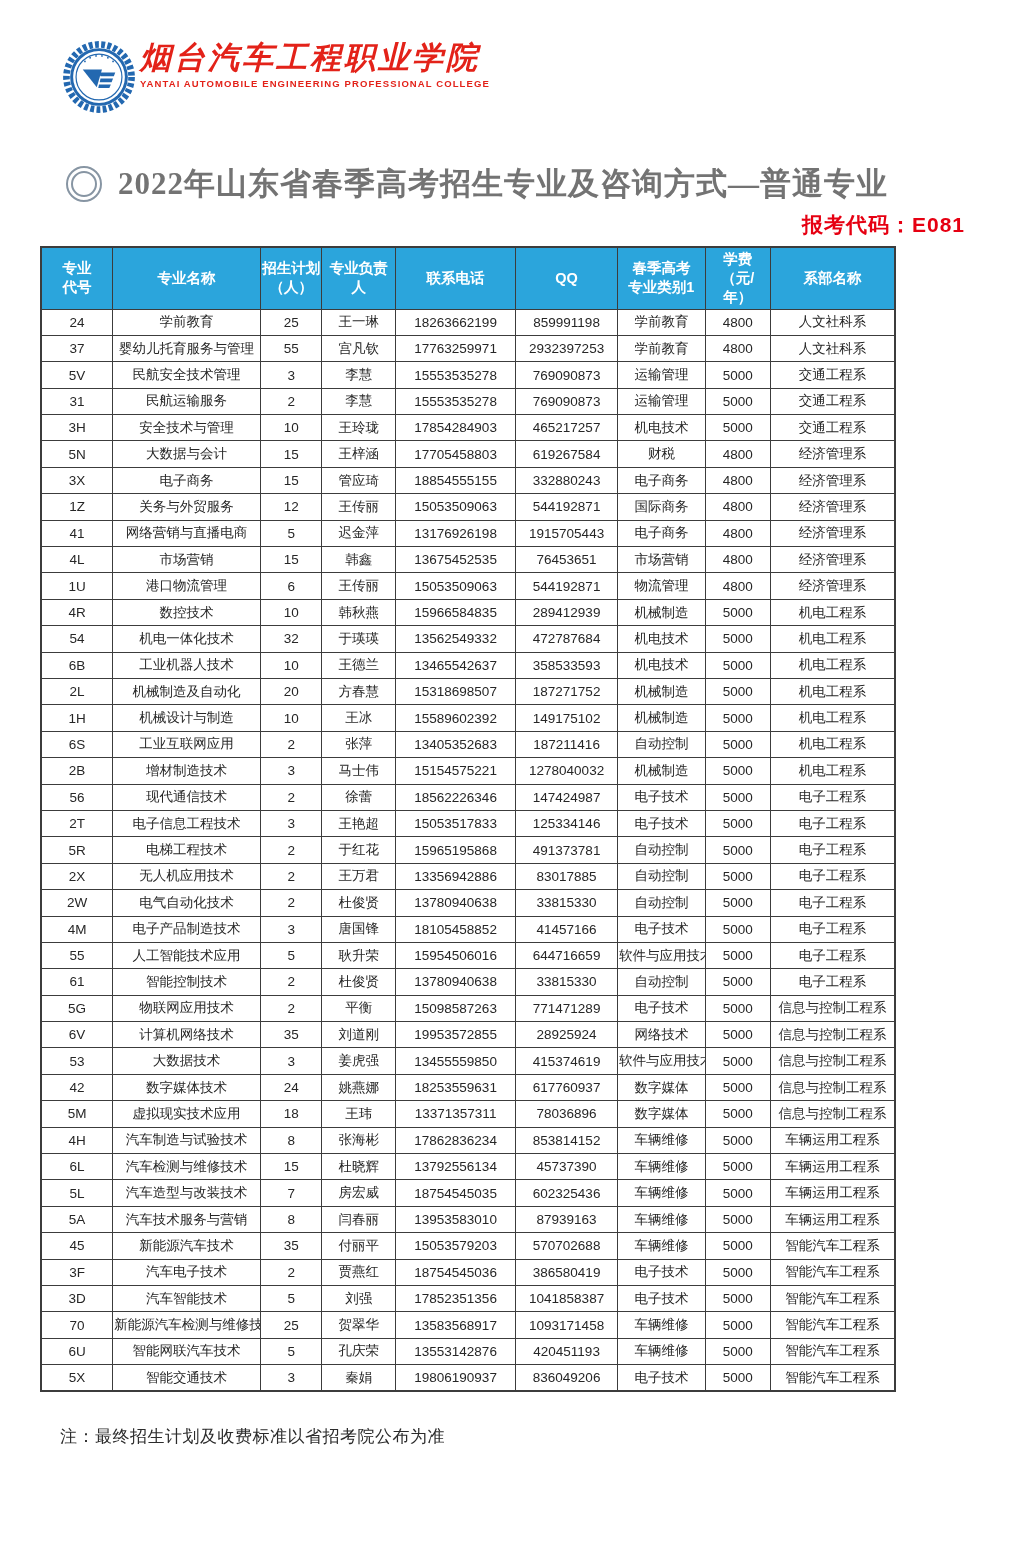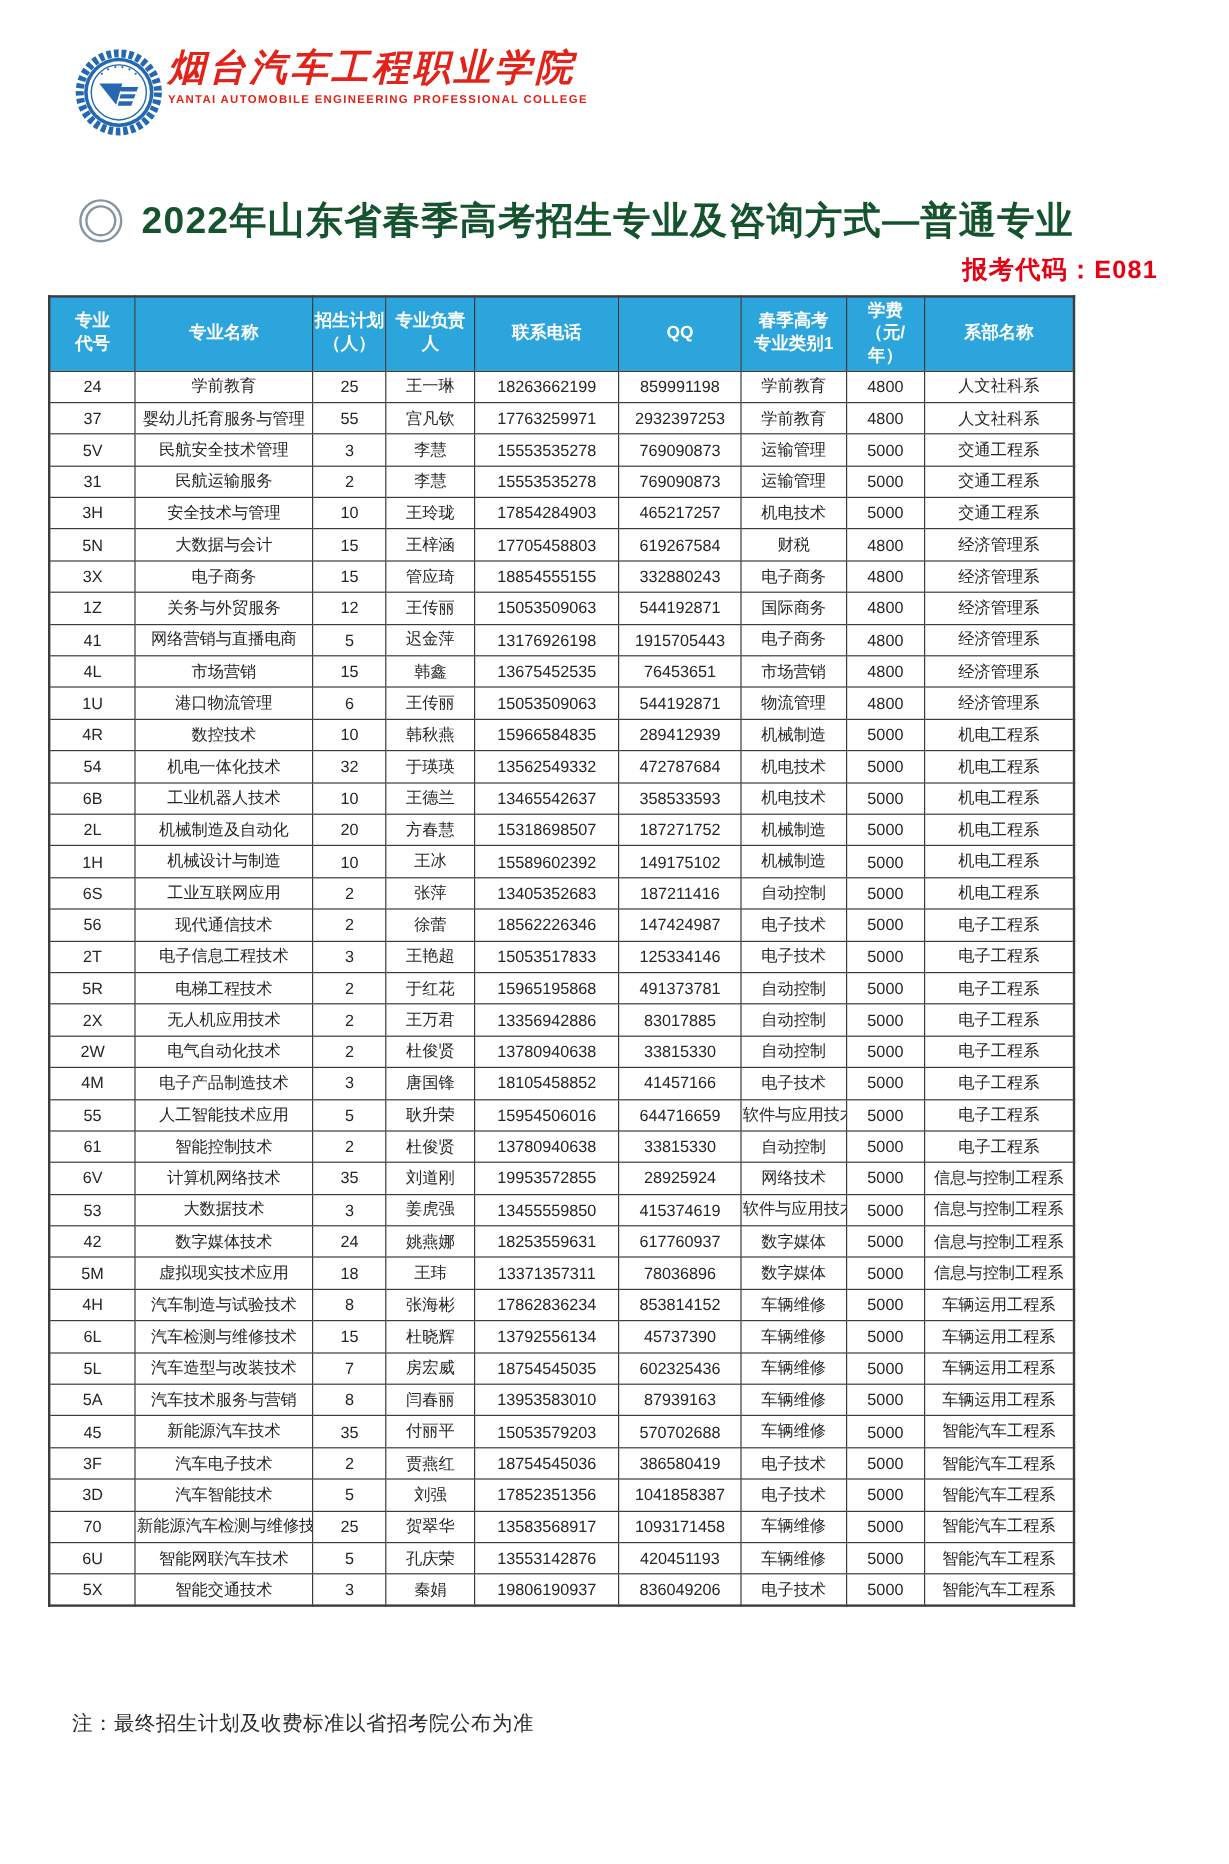--- a/index.html
+++ b/index.html
@@ -55,25 +55,26 @@
     display: flex; align-items: center; justify-content: center;
     flex: 0 0 auto;
   }
   .bullet-ring::after {
     content: "";
     width: 22px; height: 22px;
     border: 2px solid #8795a3;
     border-radius: 50%;
   }
   .page-title {
-    color: #14532d;
+    color: #737373;
     font-size: 31px;
     font-weight: bold;
     letter-spacing: 1px;
     white-space: nowrap;
+    font-family: Liberation Serif, serif;
   }
   .report-code {
     position: absolute;
     right: 59px; top: 211px;
     color: #e60012;
     font-size: 21px;
     font-weight: bold;
     letter-spacing: 1px;
   }
 
@@ -380,20 +381,31 @@
           <td>工业互联网应用</td>
           <td>2</td>
           <td>张萍</td>
           <td>13405352683</td>
           <td>187211416</td>
           <td>自动控制</td>
           <td>5000</td>
           <td>机电工程系</td>
         </tr>
         <tr>
+          <td>2B</td>
+          <td>增材制造技术</td>
+          <td>3</td>
+          <td>马士伟</td>
+          <td>15154575221</td>
+          <td>1278040032</td>
+          <td>机械制造</td>
+          <td>5000</td>
+          <td>机电工程系</td>
+        </tr>
+        <tr>
           <td>56</td>
           <td>现代通信技术</td>
           <td>2</td>
           <td>徐蕾</td>
           <td>18562226346</td>
           <td>147424987</td>
           <td>电子技术</td>
           <td>5000</td>
           <td>电子工程系</td>
         </tr>
@@ -468,20 +480,31 @@
           <td>智能控制技术</td>
           <td>2</td>
           <td>杜俊贤</td>
           <td>13780940638</td>
           <td>33815330</td>
           <td>自动控制</td>
           <td>5000</td>
           <td>电子工程系</td>
         </tr>
         <tr>
+          <td>5G</td>
+          <td>物联网应用技术</td>
+          <td>2</td>
+          <td>平衡</td>
+          <td>15098587263</td>
+          <td>771471289</td>
+          <td>电子技术</td>
+          <td>5000</td>
+          <td>信息与控制工程系</td>
+        </tr>
+        <tr>
           <td>6V</td>
           <td>计算机网络技术</td>
           <td>35</td>
           <td>刘道刚</td>
           <td>19953572855</td>
           <td>28925924</td>
           <td>网络技术</td>
           <td>5000</td>
           <td>信息与控制工程系</td>
         </tr>

